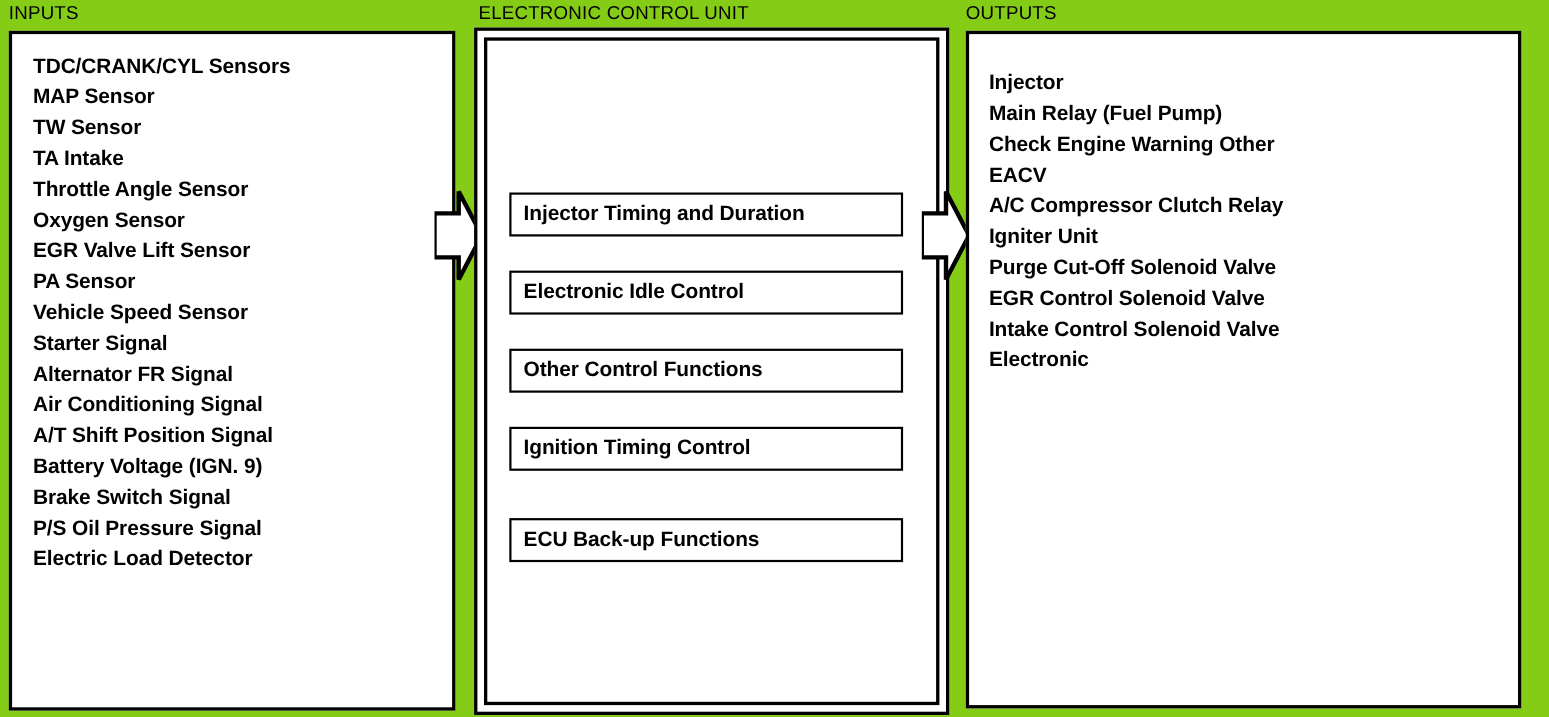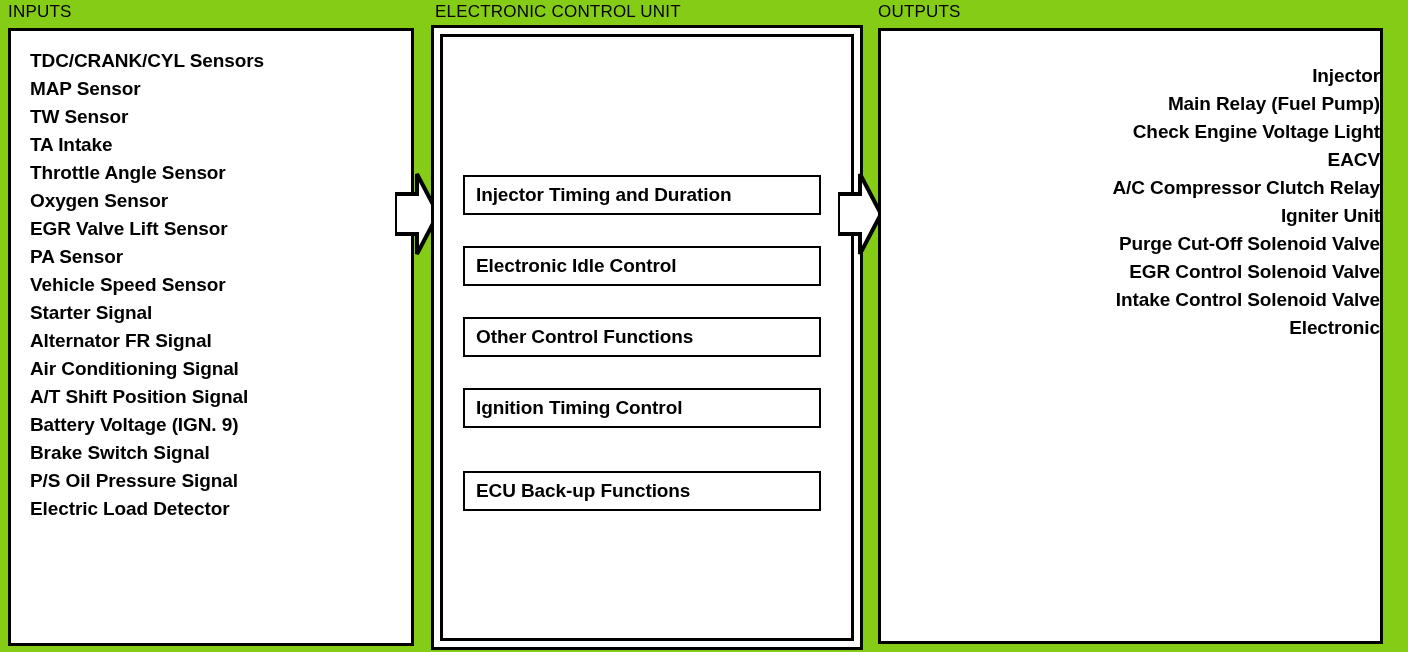--- a/index.html
+++ b/index.html
@@ -31,21 +31,21 @@
   #title-outputs { left: 878px; top: 2px; }
 
   
   .panel {
     position: absolute;
     border: 3px solid #000000;
     box-sizing: border-box;
     background: #ffffff;
   }
   #inputs-panel  { left: 8px;   top: 28px; width: 406px; height: 618px; }
-  #outputs-panel { left: 878px; top: 28px; width: 505px; height: 616px; text-align: right; }
+  #outputs-panel { left: 878px; top: 28px; width: 505px; height: 616px; }
 
   
   #ecu-panel {
     position: absolute;
     left: 431px;
     top: 25px;
     width: 432px;
     height: 625px;
     border: 3px solid #000000;
     box-sizing: border-box;
@@ -188,21 +188,21 @@
   <div class="block-arrow" id="arrow-ecu-to-out">
     <svg viewBox="0 0 44 84" preserveAspectRatio="none">
       <polygon points="0,22 22,22 22,2 43,42 22,82 22,62 0,62" fill="#ffffff" stroke="#000000" stroke-width="4" stroke-linejoin="miter"></polygon>
     </svg>
   </div>
 
   <div class="panel" id="outputs-panel">
     <ul class="item-list" id="outputs-list">
       <li class="list-item">Injector</li>
       <li class="list-item">Main Relay (Fuel Pump)</li>
-      <li class="list-item">Check Engine  Voltage Light</li>
+      <li class="list-item">Check Engine  Warning Other</li>
       <li class="list-item">EACV</li>
       <li class="list-item">A/C Compressor Clutch Relay</li>
       <li class="list-item">Igniter Unit</li>
       <li class="list-item">Purge Cut-Off Solenoid Valve</li>
       <li class="list-item">EGR Control Solenoid Valve</li>
       <li class="list-item"> Intake Control Solenoid Valve</li>
       <li class="list-item"> Electronic</li>
     </ul>
   </div>
 

